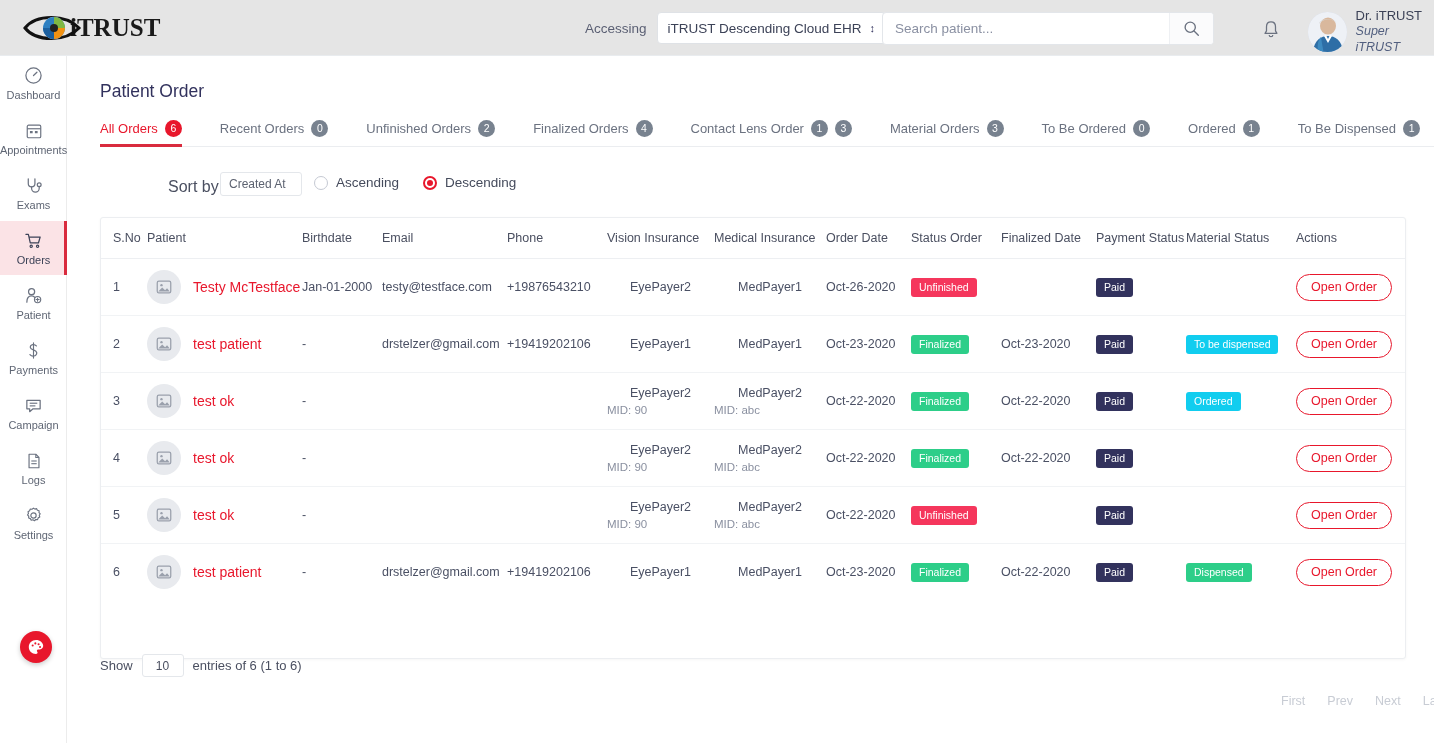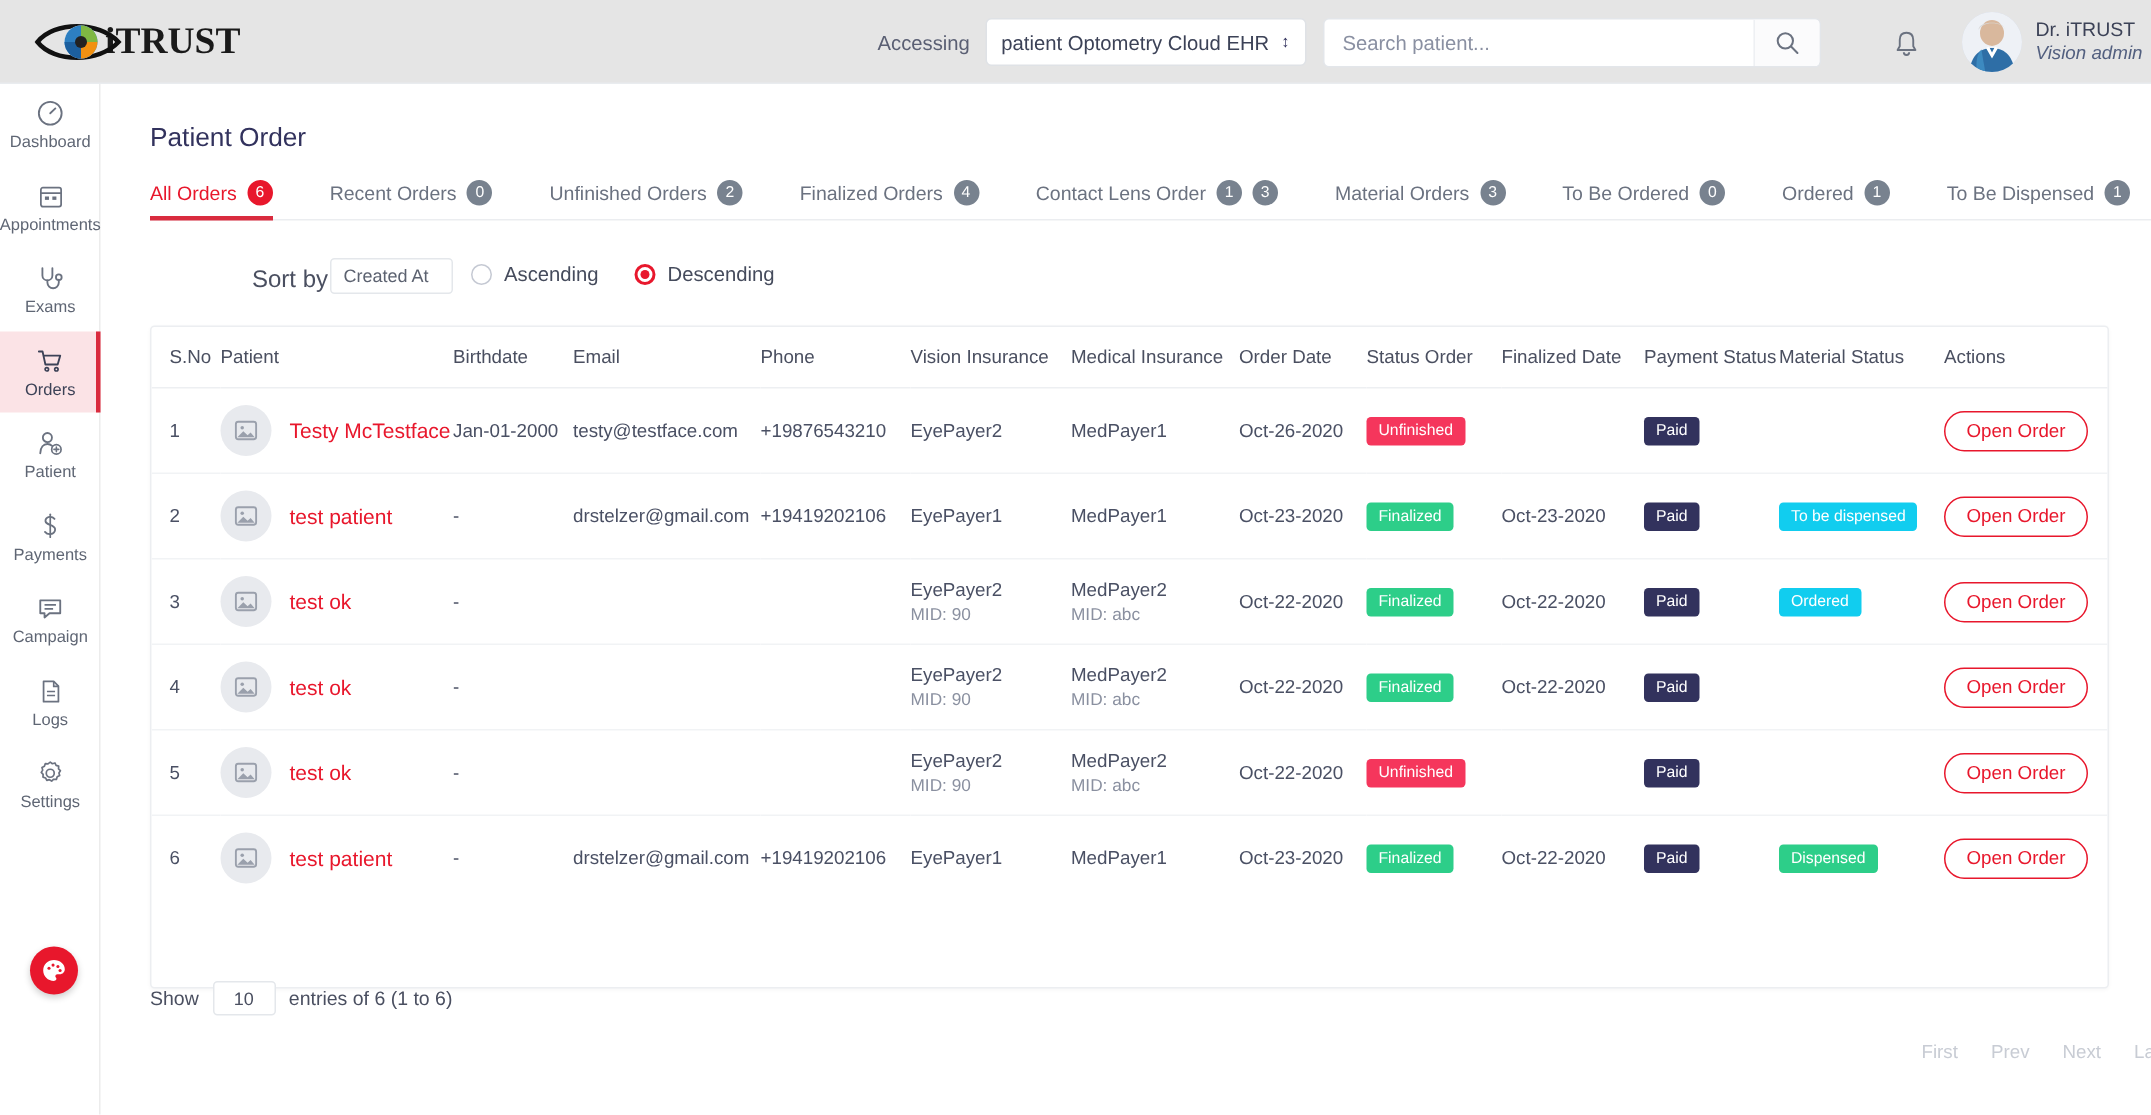--- a/index.html
+++ b/index.html
@@ -269,21 +269,21 @@
   .c-act   { width: 110px; }
 
   .pat-cell { display: flex; align-items: center; gap: 12px; }
   .row-avatar {
     width: 34px; height: 34px; border-radius: 50%;
     background: #e8eaee;
     display: flex; align-items: center; justify-content: center;
     flex: 0 0 34px;
   }
   .pat-name { color: #e8172c; font-size: 14px; cursor: pointer; }
-  .ins-main { color: #4a5064; font-size: 12.5px; line-height: 1.45; }
+  .ins-main { color: #4a5064; font-size: 12.5px; line-height: 1.45; text-align: center; }
   .ins-mid  { color: #8a90a0; font-size: 11.5px; line-height: 1.45; }
 
   .badge {
     display: inline-flex; align-items: center; justify-content: center;
     height: 19px; padding: 0 8px; border-radius: 3px;
     font-size: 10.5px; color: #fff; white-space: nowrap;
   }
   .btn-open {
     display: inline-flex; align-items: center; justify-content: center;
     height: 27px; padding: 0 14px;
@@ -332,21 +332,21 @@
         <path d="M21 17 a11 11 0 0 0 11 11 l0 -11 z" fill="#1c5f9e"></path>
         <circle cx="32" cy="17" r="4" fill="#222"></circle>
       </svg>
     </span>
     <span class="logo-text">iTRUST</span>
   </div>
 
   <div class="accessing-group">
     <span class="accessing-label">Accessing</span>
     <div class="accessing-select">
-      <span>patient Optometry Cloud EHR</span>
+      <span>iTRUST Descending Cloud EHR</span>
       <span class="updown">↕</span>
     </div>
   </div>
 
   <div class="search-patient">
     <input type="text" placeholder="Search patient..." style="">
     <div class="sbtn">
       <svg width="17" height="17" viewBox="0 0 20 20">
         <circle cx="8.5" cy="8.5" r="6" fill="none" stroke="#6b7280" stroke-width="1.6"></circle>
         <line x1="13" y1="13" x2="18" y2="18" stroke="#6b7280" stroke-width="1.6" stroke-linecap="round"></line>
@@ -367,21 +367,21 @@
         <rect width="40" height="40" fill="#eef1f6"></rect>
         <ellipse cx="20" cy="14" rx="8" ry="8.6" fill="#d9b89d"></ellipse>
         <path d="M11 12 C11 5.5 29 5.5 29 12.5 C29 9 24 7.5 20 7.5 C16 7.5 12.5 9 11 12 Z" fill="#d9d9d9"></path>
         <path d="M5 40 C6 28 13 24 20 24 C27 24 34 28 35 40 Z" fill="#2e6ea6"></path>
         <path d="M16 24 L20 31 L24 24 L22 23 L20 27 L18 23 Z" fill="#ffffff"></path>
         <path d="M13 25 C14 32 15 36 15.5 40 L10 40 C9 33 10 28 13 25 Z" fill="#3d8ac0"></path>
       </svg>
     </div>
     <div class="profile-meta">
       <div class="profile-name">Dr. iTRUST</div>
-      <div class="profile-role">Vision admin</div>
+      <div class="profile-role">Super iTRUST</div>
     </div>
   </div>
 </div>
 
 <div class="sidebar">
 
   <div class="side-item">
     <span class="ico">
       <svg width="19" height="19" viewBox="0 0 20 20">
         <circle cx="10" cy="10" r="8" fill="none" stroke="currentColor" stroke-width="1.3"></circle>

